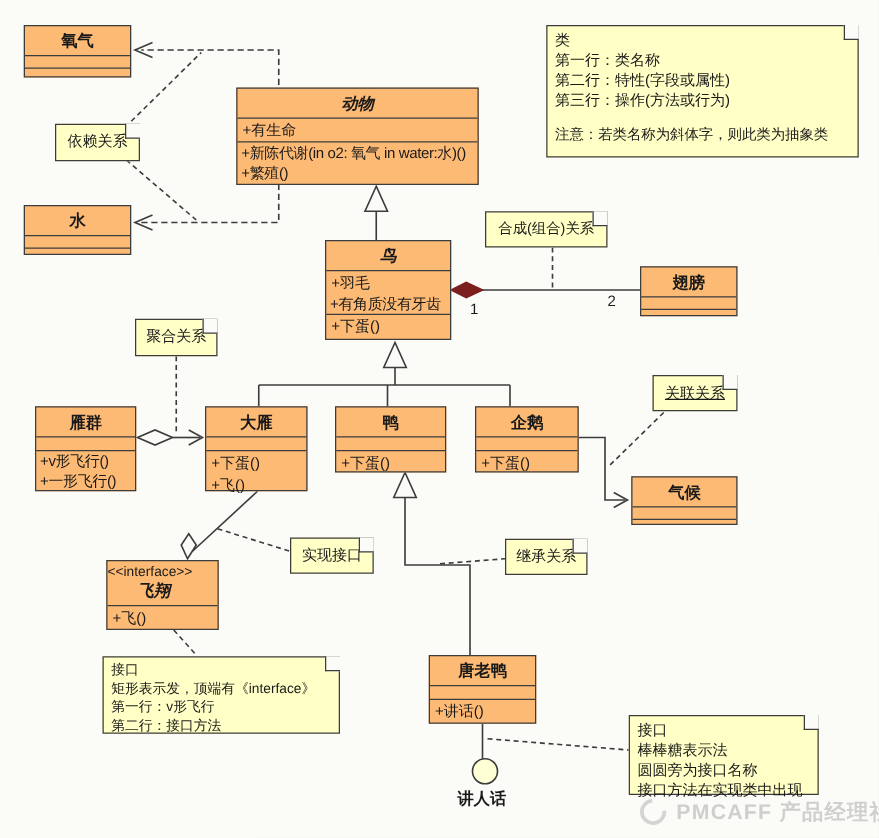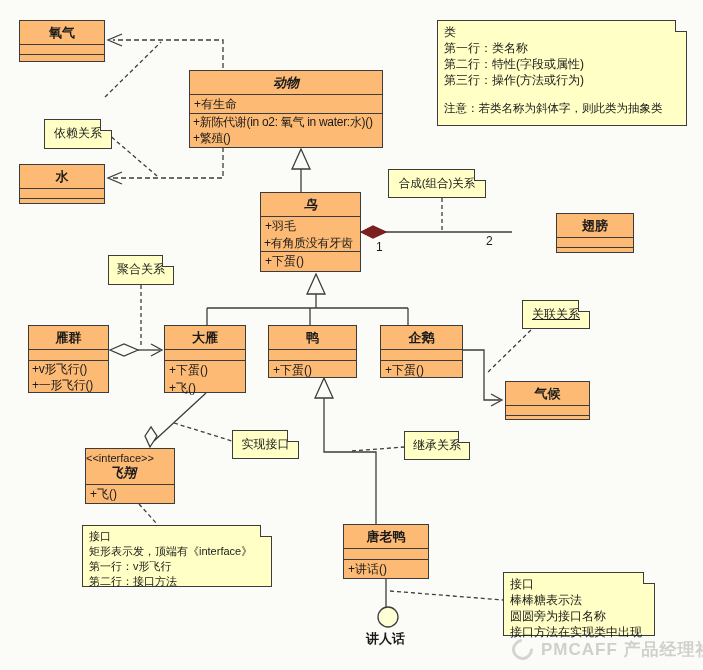--- a/index.html
+++ b/index.html
@@ -139,21 +139,21 @@
     <div class="uml-title abstract">鸟</div>
     <div class="cmp">
       <div class="uml-row">+羽毛</div>
       <div class="uml-row tight">+有角质没有牙齿</div>
     </div>
     <div class="cmp">
       <div class="uml-row">+下蛋()</div>
     </div>
   </div>
 
-  <div class="uml-class" style="left:512px; top:213px; width:78px; height:40px;margin-left:44px;">
+  <div class="uml-class" style="left:512px; top:213px; width:78px; height:40px;">
     <div class="uml-title">翅膀</div>
     <div class="cmp empty-sm"></div>
     <div class="cmp empty-sm"></div>
   </div>
 
   <div class="uml-class" style="left:28px; top:325px; width:81px; height:68px;">
     <div class="uml-title">雁群</div>
     <div class="cmp empty-md"></div>
     <div class="cmp">
       <div class="uml-row tight">+v形飞行()</div>
@@ -203,21 +203,21 @@
   </div>
 
   <div class="uml-class" style="left:343px; top:524px; width:86px; height:55px;">
     <div class="uml-title">唐老鸭</div>
     <div class="cmp empty-md"></div>
     <div class="cmp">
       <div class="uml-row">+讲话()</div>
     </div>
   </div>
 
-  <div class="uml-note" style="left:44px; top:99px; width:68px; height:30px;margin-top:20px;">
+  <div class="uml-note" style="left:44px; top:99px; width:68px; height:30px;">
     <div class="note-center">依赖关系</div>
   </div>
 
   <div class="uml-note" style="left:437px; top:20px; width:250px; height:106px;">
     <div class="note-line">类</div>
     <div class="note-line">第一行：类名称</div>
     <div class="note-line">第二行：特性(字段或属性)</div>
     <div class="note-line">第三行：操作(方法或行为)</div>
     <div class="gap"></div>
     <div class="note-line" style="font-size:11.5px;">注意：若类名称为斜体字，则此类为抽象类</div>

